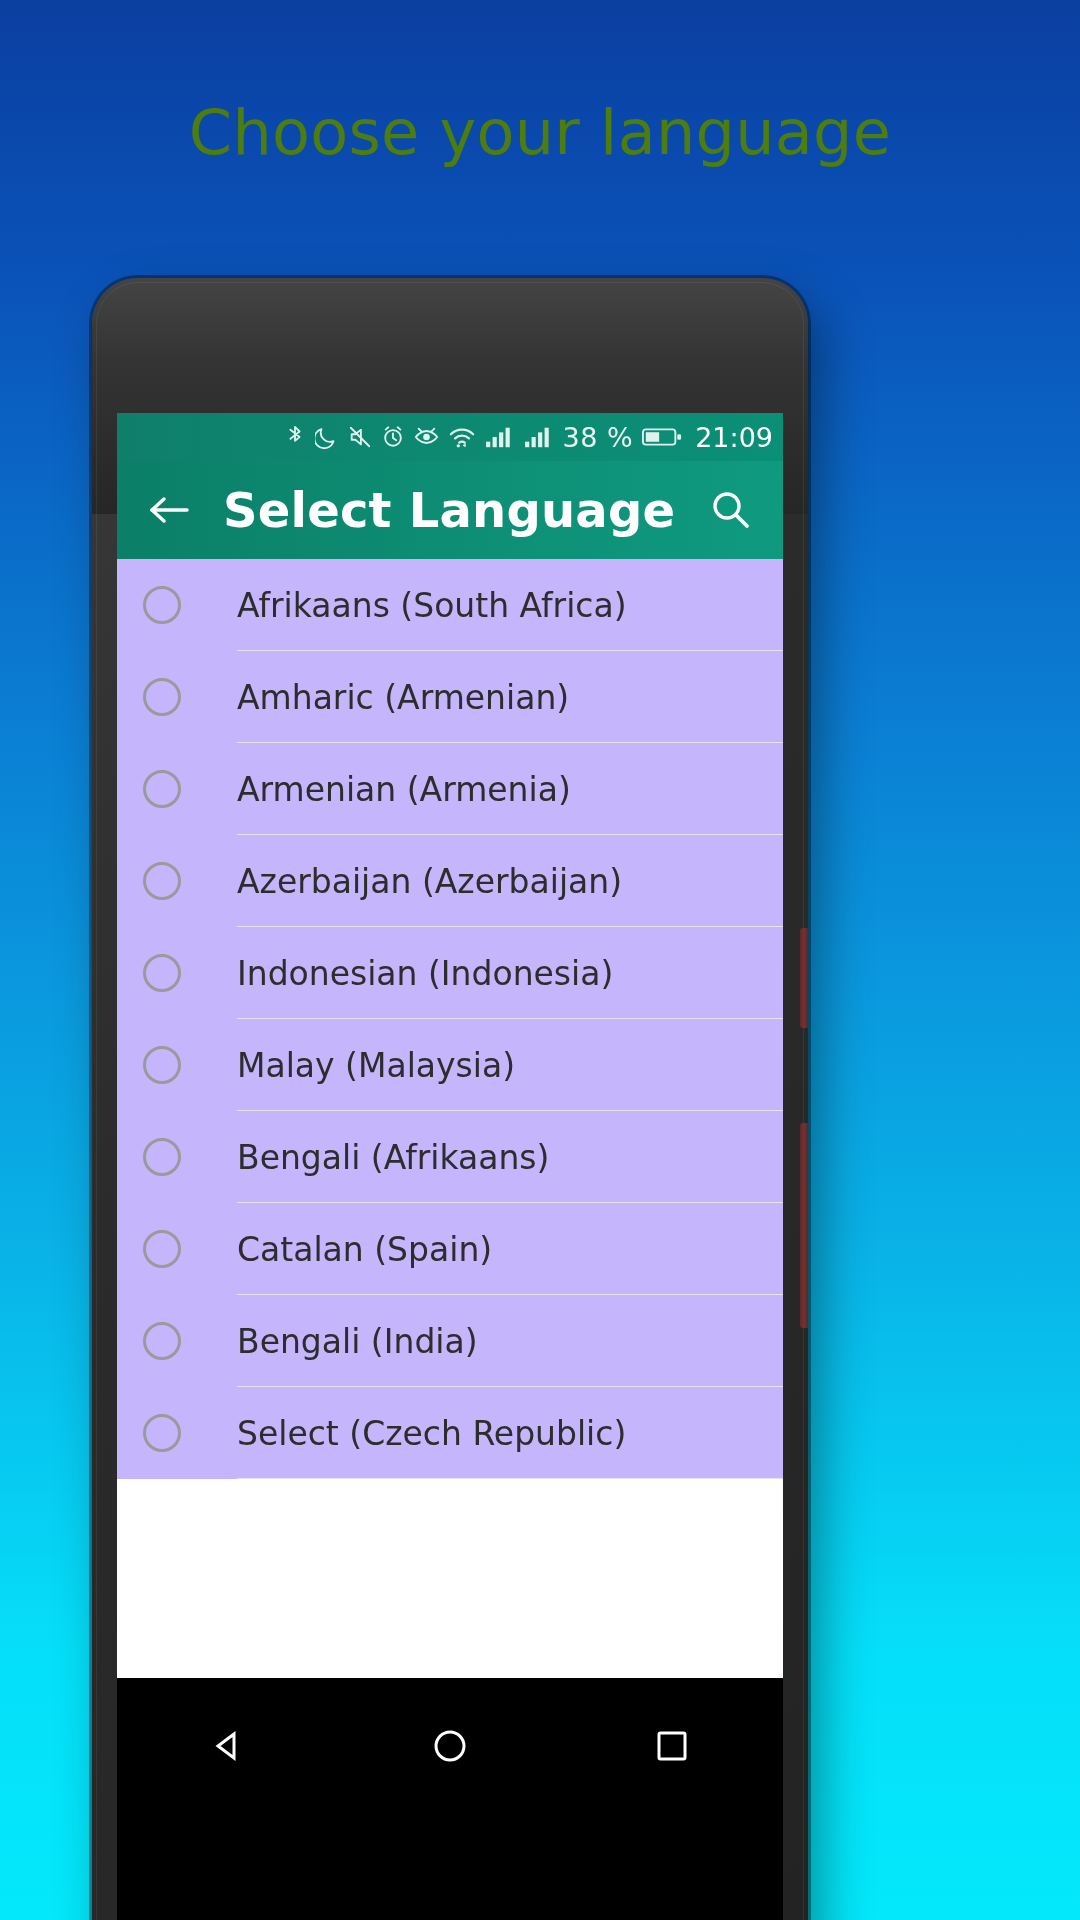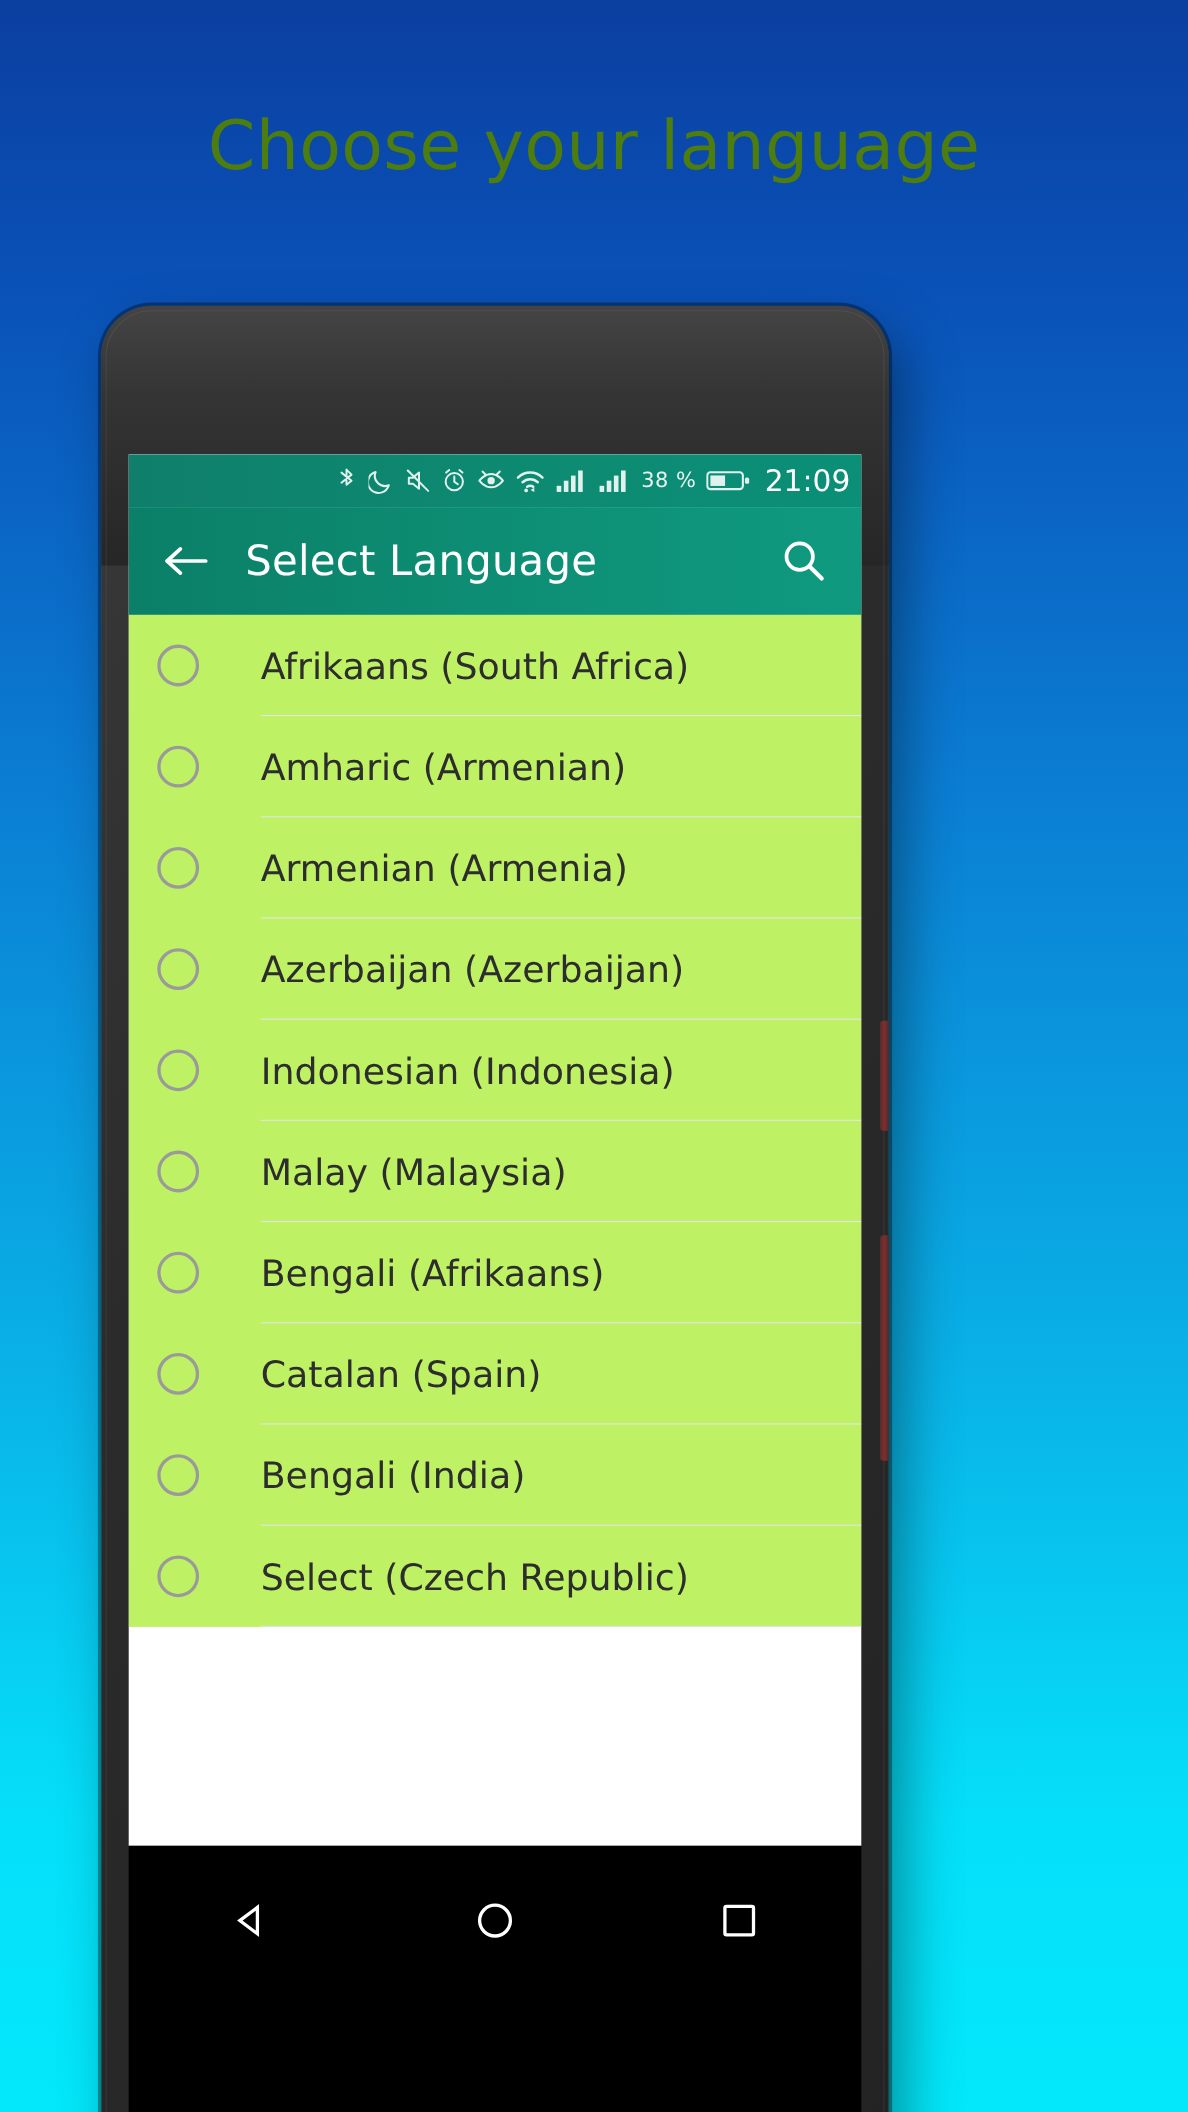--- a/index.html
+++ b/index.html
@@ -71,38 +71,38 @@
   
   .statusbar{
     height:48px; width:100%;
     background:linear-gradient(90deg,#0f7f6b 0%, #0d8a72 55%, #0b8f77 100%);
     display:flex; align-items:center; justify-content:flex-end;
     padding-right:10px; gap:9px;
     color:#dff2ee;
   }
   .sb-icon{ display:flex; align-items:center; justify-content:center; }
   .sb-icon svg{ display:block; }
-  .sb-text{ font-size:19px; letter-spacing:.5px; color:#e7f4f1; font-family:"DejaVu Sans", sans-serif; }
+  .sb-text{ font-size:27px; letter-spacing:.5px; color:#e7f4f1; font-family:"DejaVu Sans", sans-serif; }
   .sb-time{ font-size:27px; color:#ffffff; margin-left:4px; font-family:"DejaVu Sans", sans-serif; }
 
   
   .appbar{
     height:98px; width:100%;
     background:linear-gradient(90deg,#0b7f67 0%, #0d8e74 50%, #0f9a80 100%);
     display:flex; align-items:center; padding:0 24px;
   }
   .appbar-back{ width:56px; height:56px; display:flex; align-items:center; justify-content:center; }
   .appbar-title{
-    color:#ffffff; font-size:38px; font-weight:400; margin-left:26px;
+    color:#ffffff; font-size:48px; font-weight:700; margin-left:26px;
     font-family:"DejaVu Sans", sans-serif; letter-spacing:.2px; flex:1;
   }
   .appbar-search{ width:56px; height:56px; display:flex; align-items:center; justify-content:center; }
 
   
-  .lang-list{ background:#bef264; }
+  .lang-list{ background:#c4b5fd; }
   .lang-row{
     position:relative; height:92px; display:flex; align-items:center;
     padding-left:26px;
   }
   .radio{
     width:38px; height:38px; border-radius:50%;
     border:3px solid #9a9a9a; flex:0 0 auto;
   }
   .lang-label{
     margin-left:56px; font-size:33px; color:#2d2d2d;

